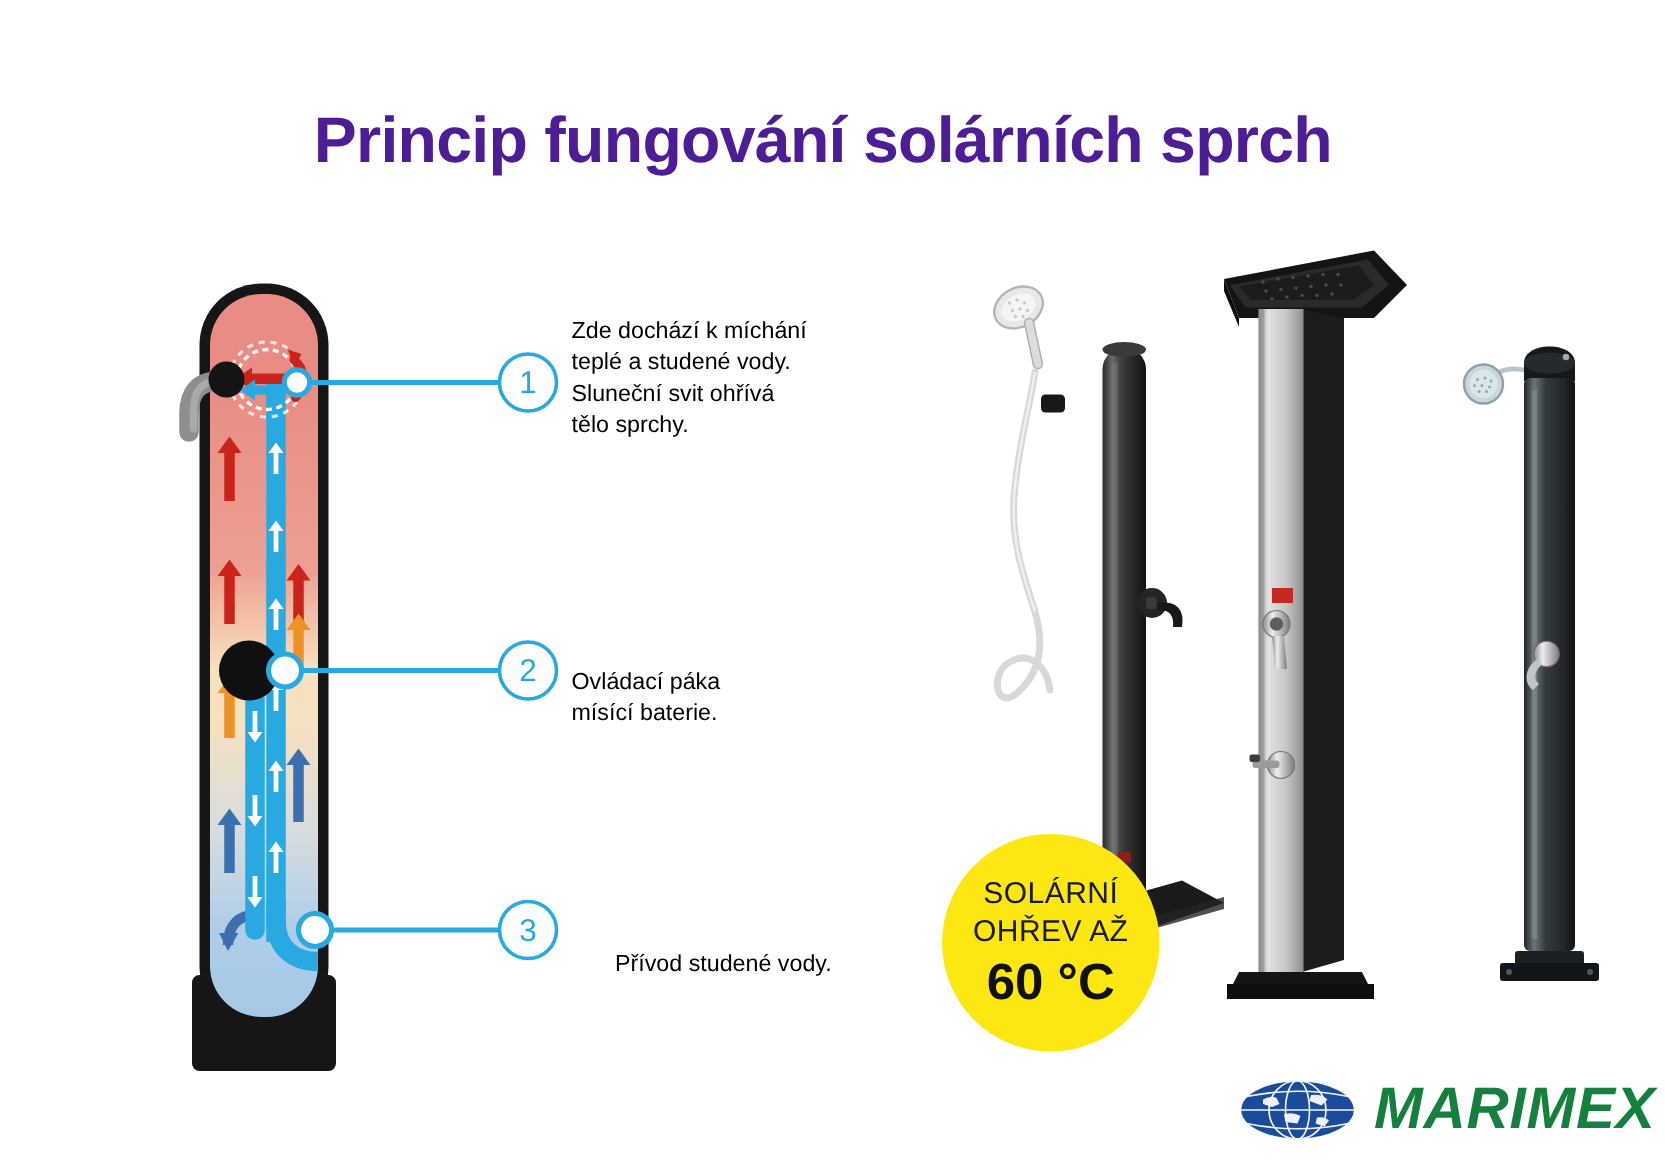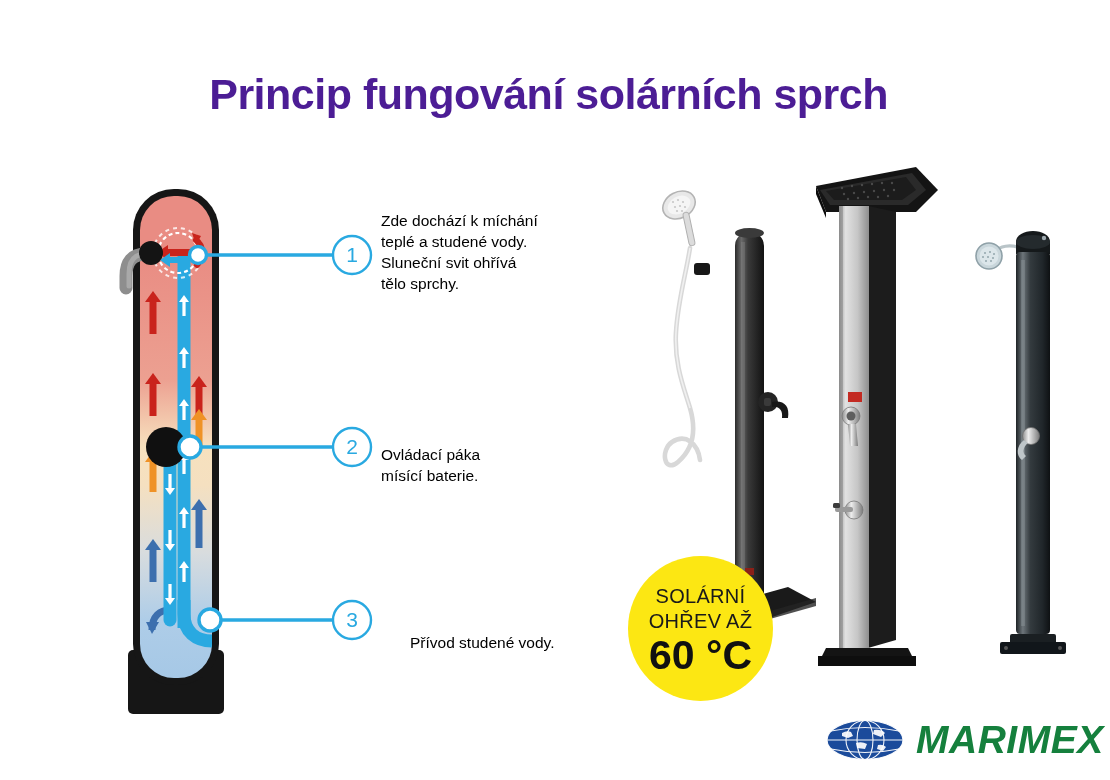--- a/index.html
+++ b/index.html
@@ -78,21 +78,21 @@
     justify-content: center;
     z-index: 40;
   }
   #badge .badge-l1, #badge .badge-l2 {
     font-size: 20px;
     color: #1a1a1a;
     line-height: 25px;
     letter-spacing: 0.3px;
   }
   #badge .badge-temp {
-    font-size: 41px;
+    font-size: 34px;
     font-weight: bold;
     color: #111111;
     line-height: 38px;
     margin-top: 2px;
     text-align: center;
   }
 
   
   #logo {
     position: absolute;

